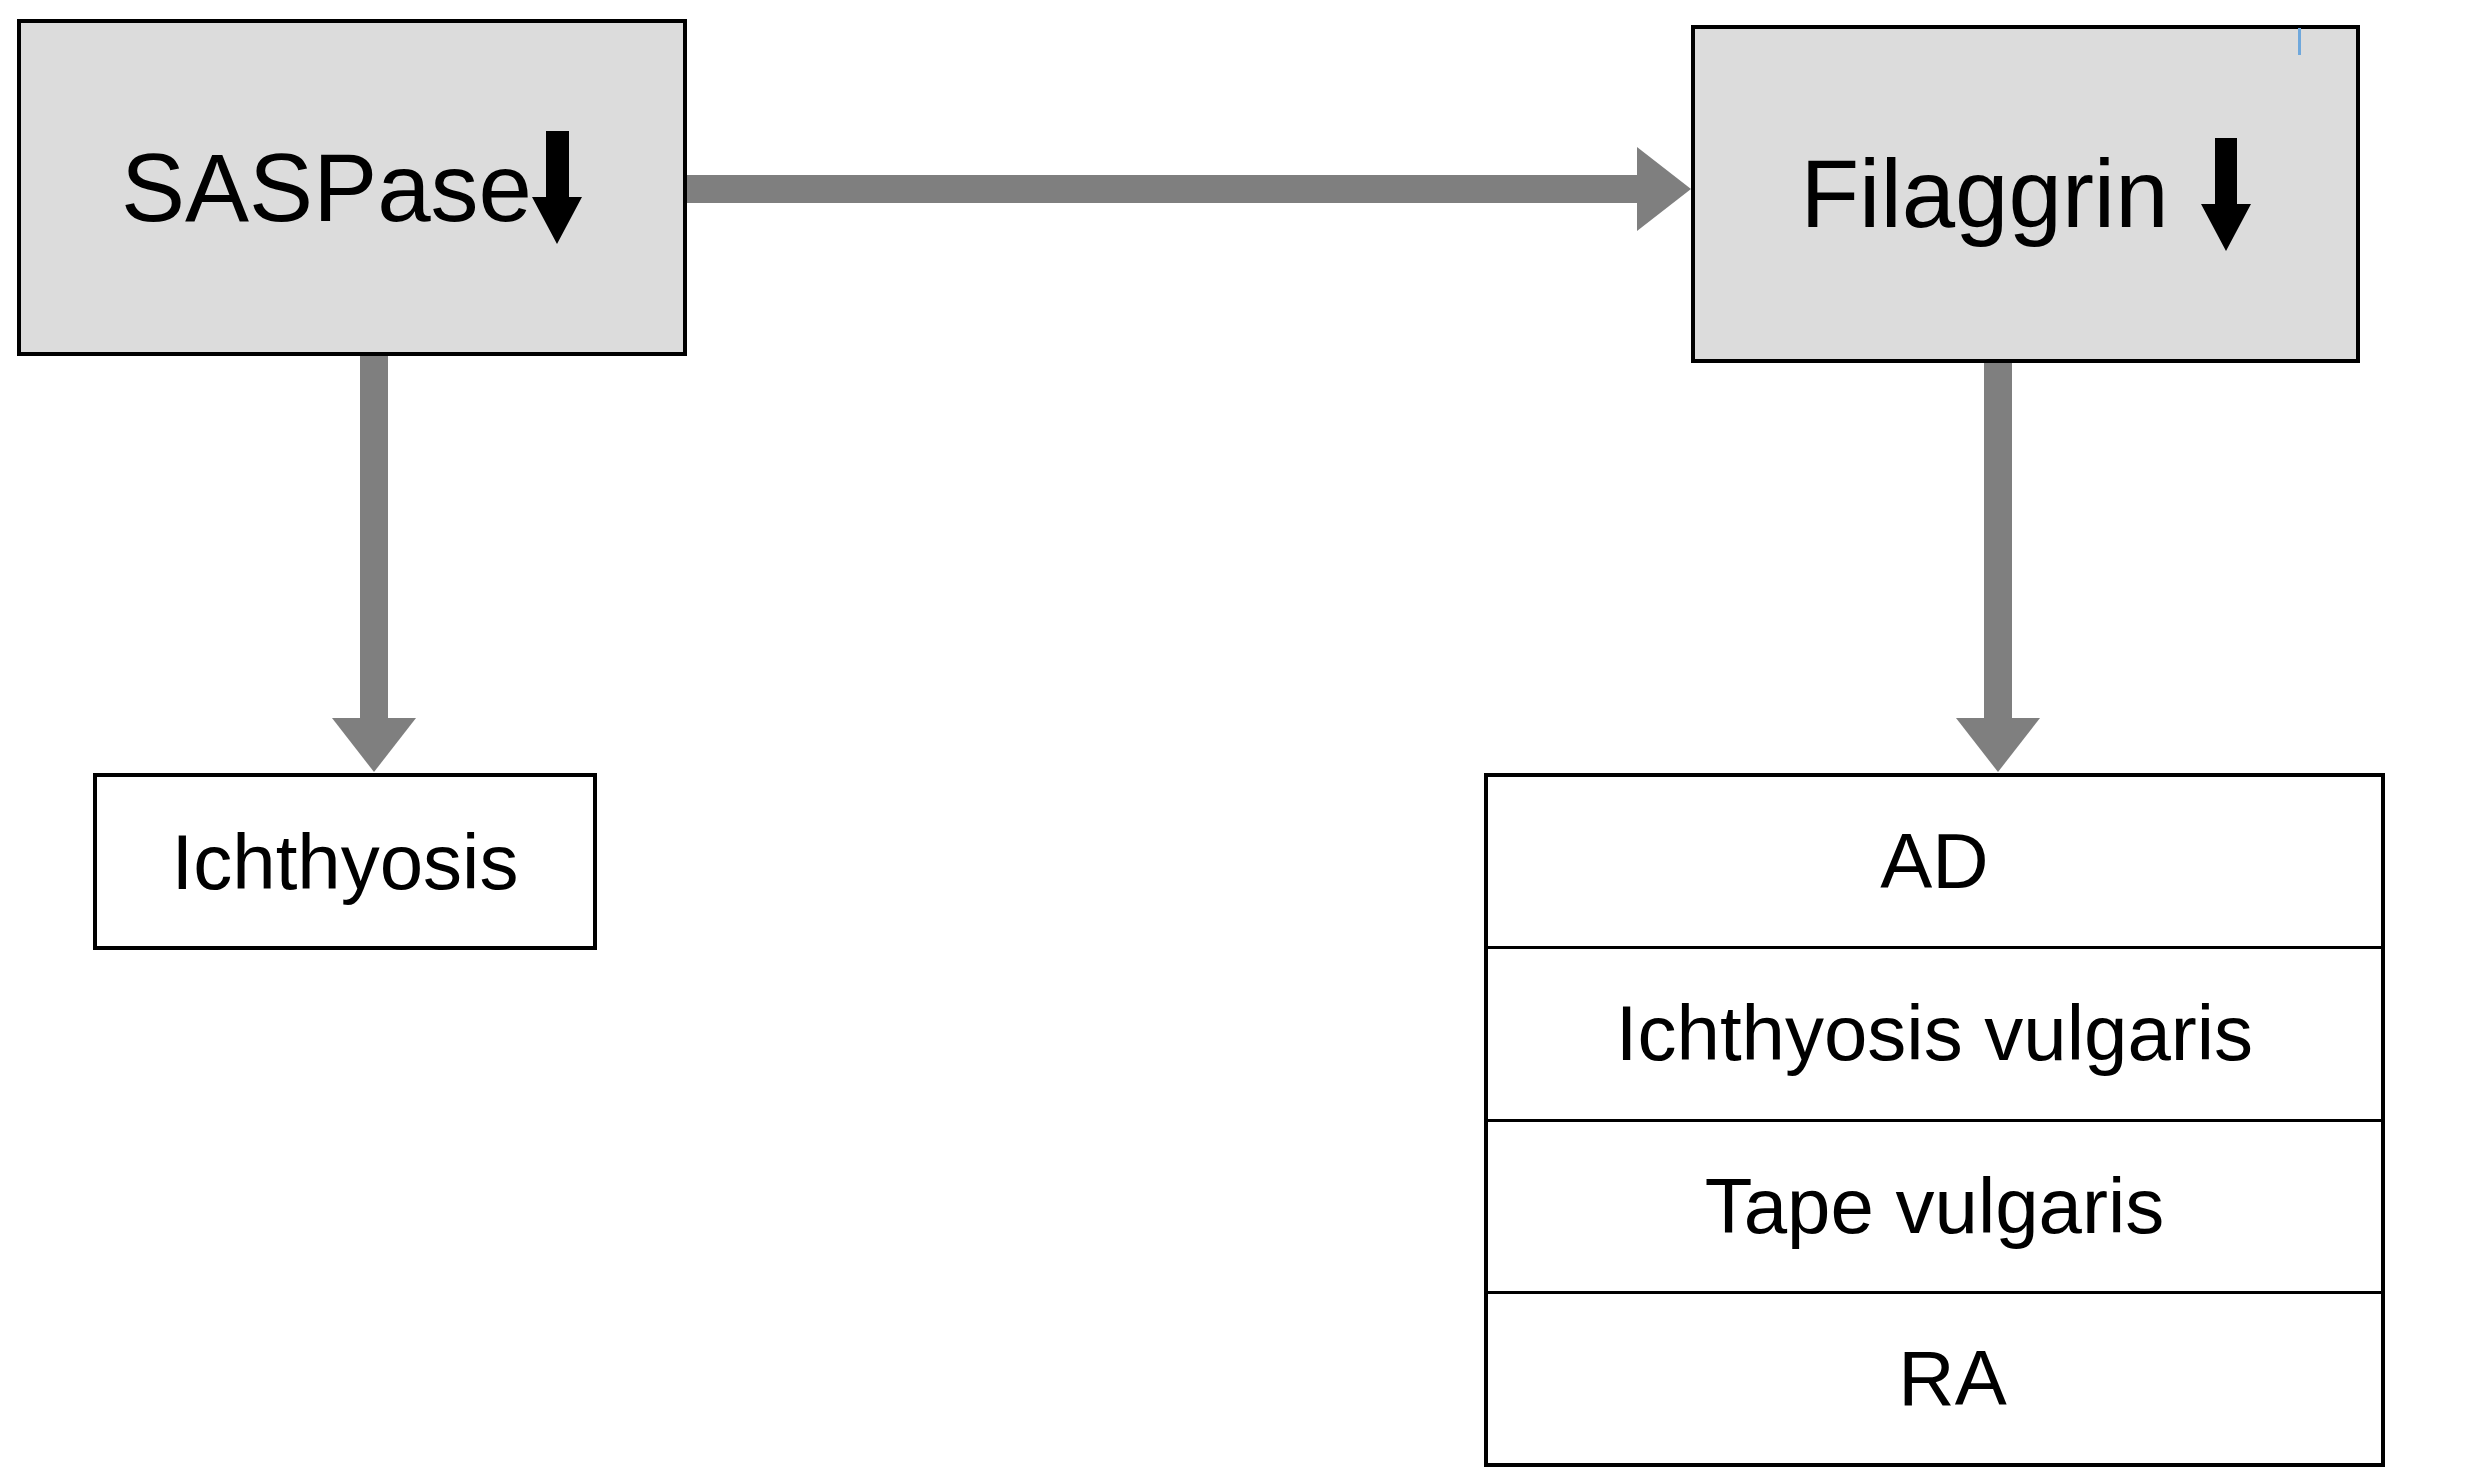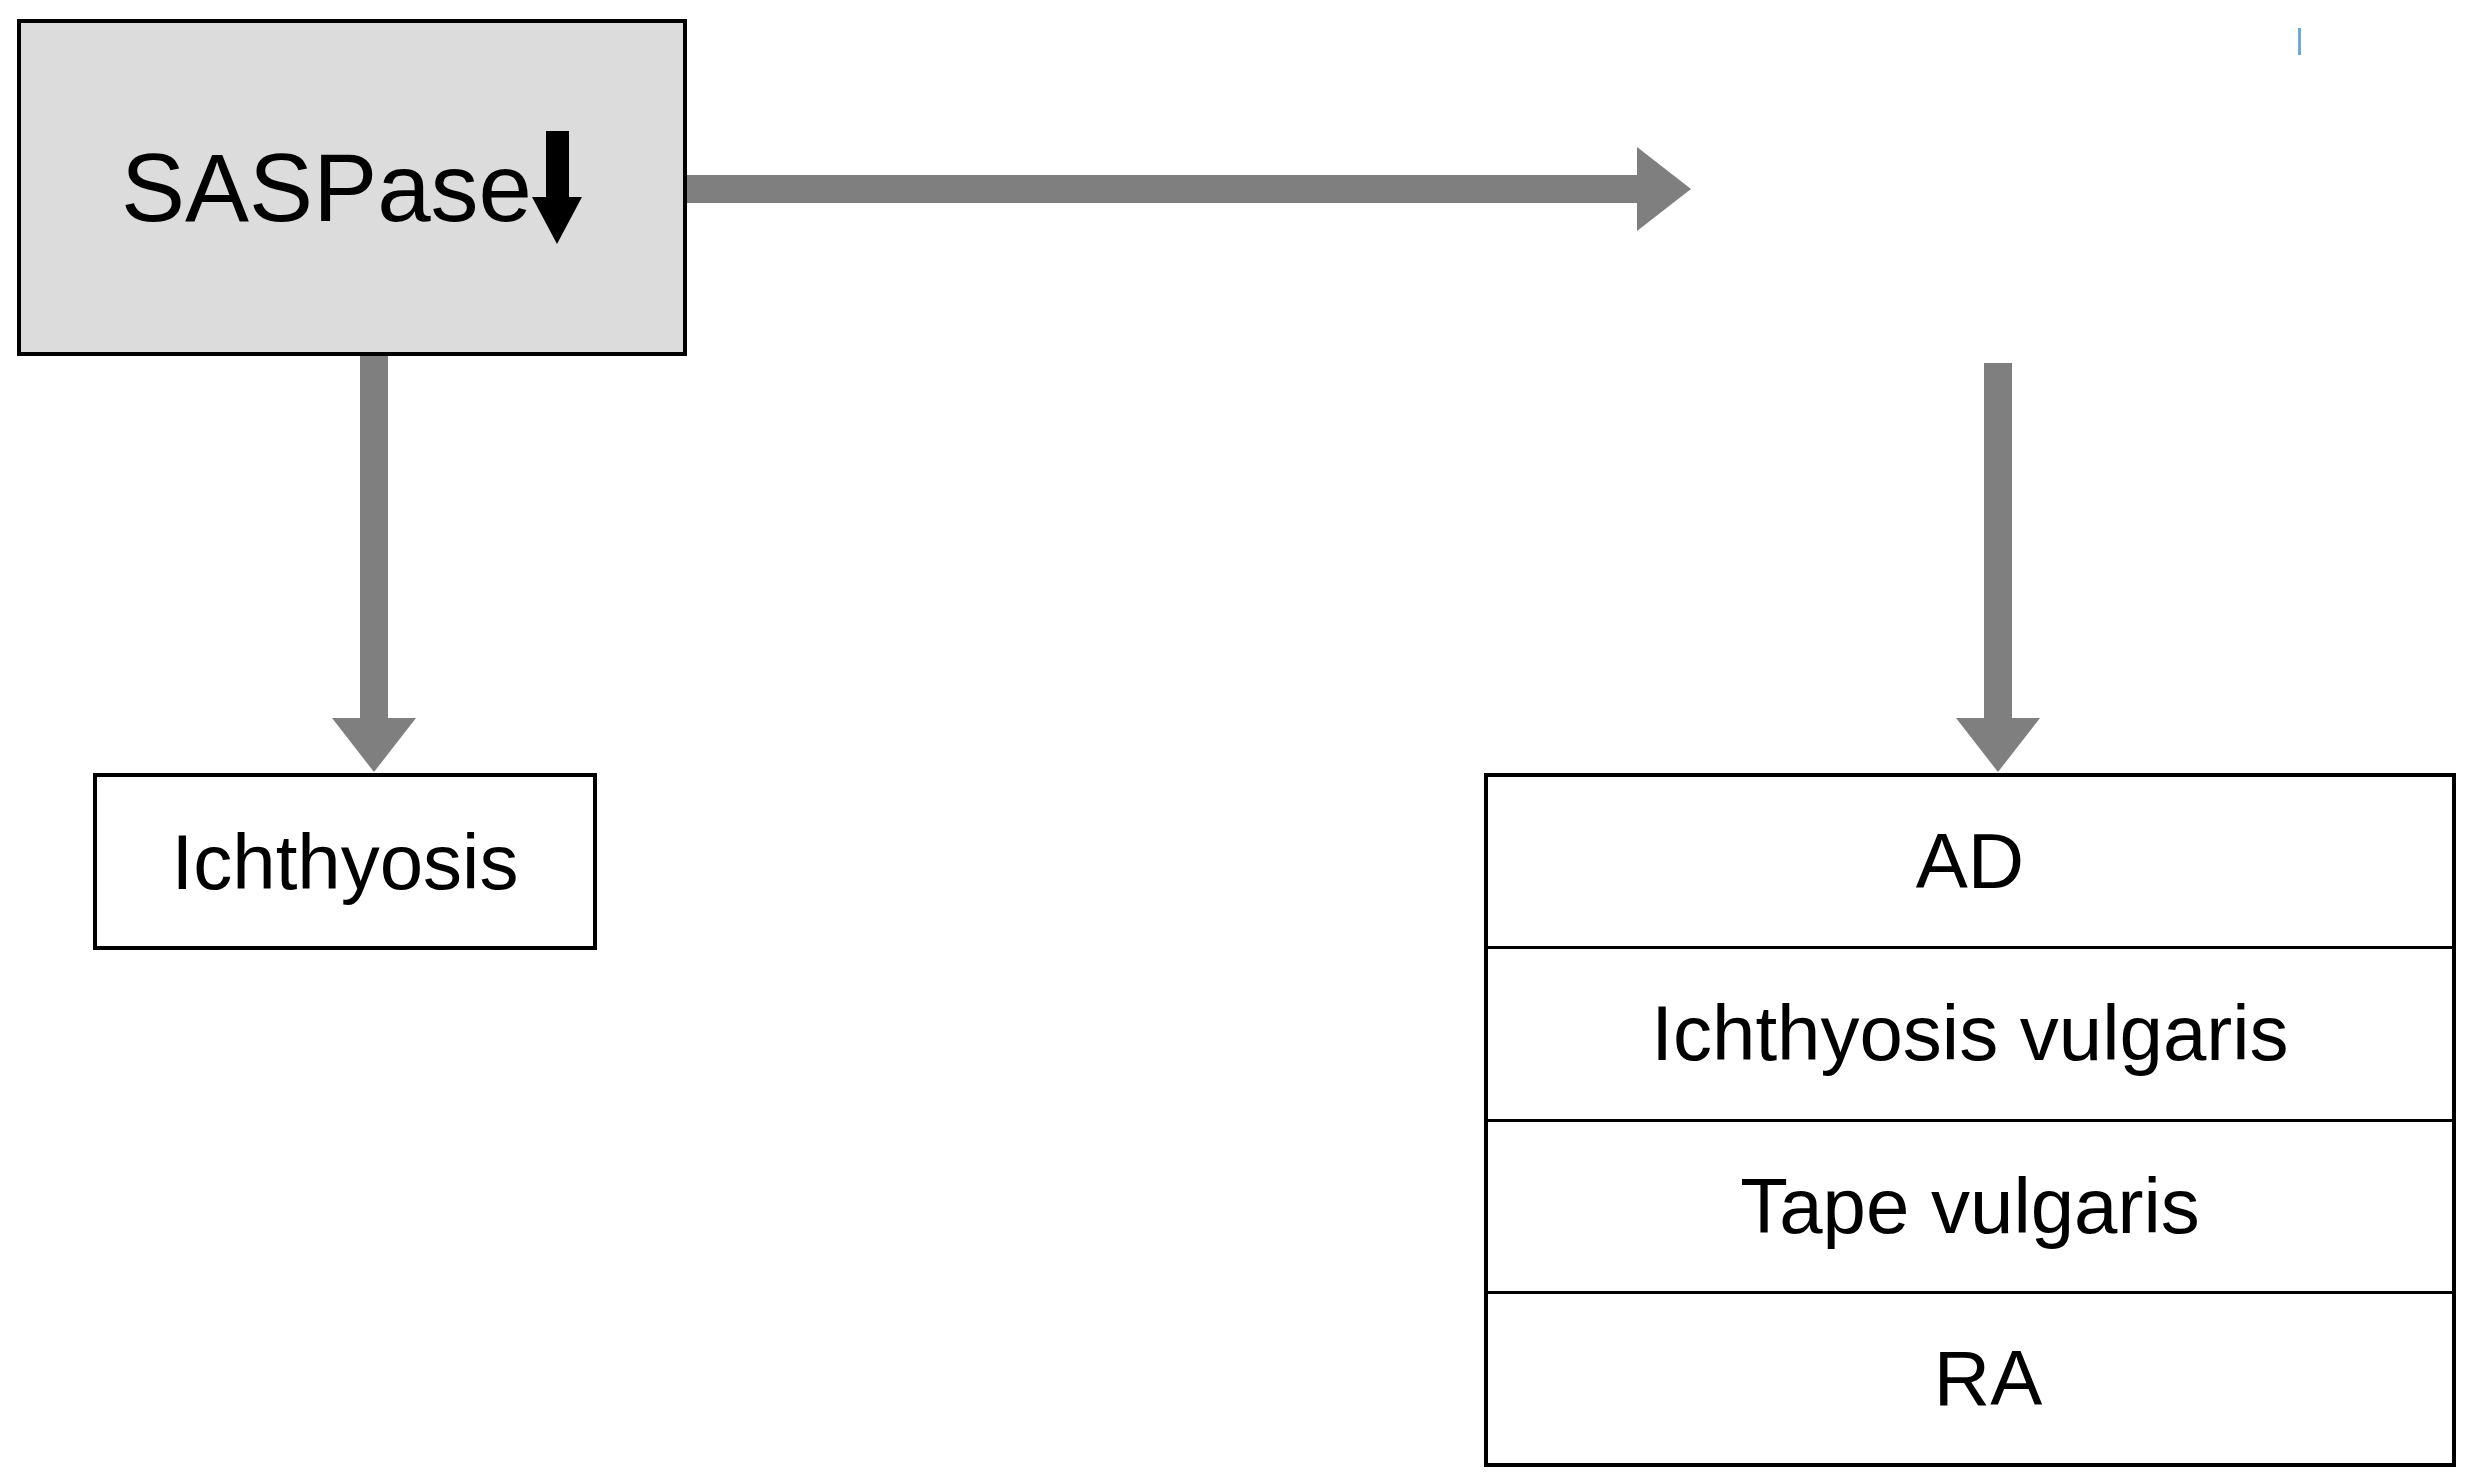--- a/index.html
+++ b/index.html
@@ -110,21 +110,21 @@
   }
   .small-label {
     font-size: 78px;
   }
 
   
   #outcome-table {
     position: absolute;
     left: 1484px;
     top: 773px;
-    width: 972px;
+    width: 901px;
     height: 694px;
     box-sizing: border-box;
     border: 4.5px solid #000000;
     background: #ffffff;
     display: flex;
     flex-direction: column;
   }
   .outcome-row {
     flex: 1 1 0;
     display: flex;
@@ -222,20 +222,29 @@
   <div class="node node-filled" id="saspase-box">
     <div id="saspase-inner">
       <span class="node-label">SASPase</span>
       <span class="down-arrow-glyph">
         <span class="shaft"></span>
         <span class="head"></span>
       </span>
     </div>
   </div>
 
+  <div class="node node-filled" id="filaggrin-box">
+    <div id="filaggrin-inner">
+      <span class="node-label">Filaggrin</span>
+      <span class="down-arrow-glyph">
+        <span class="shaft"></span>
+        <span class="head"></span>
+      </span>
+    </div>
+  </div>
   <div id="filaggrin-caret"></div>
 
   <div class="node node-plain" id="ichthyosis-box">
     <span class="small-label">Ichthyosis</span>
   </div>
 
   <div id="outcome-table">
     <div class="outcome-row">
       <span>AD</span>
     </div>

